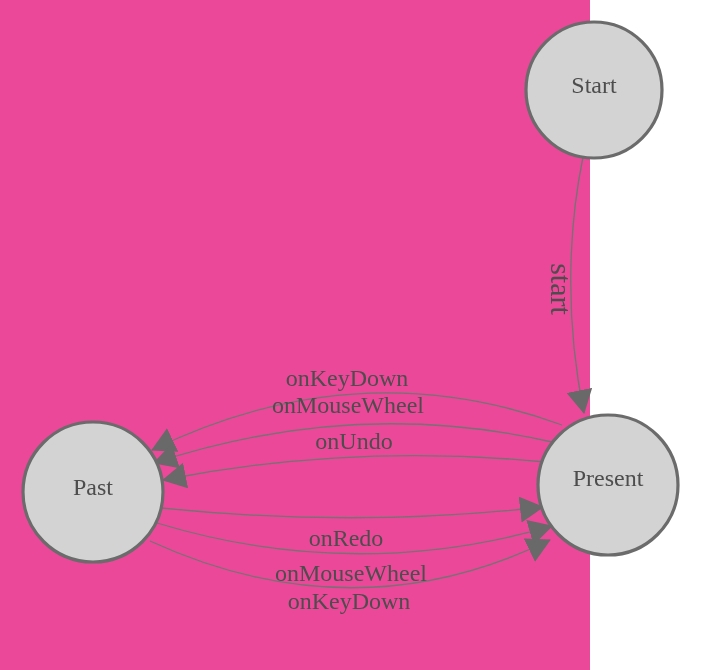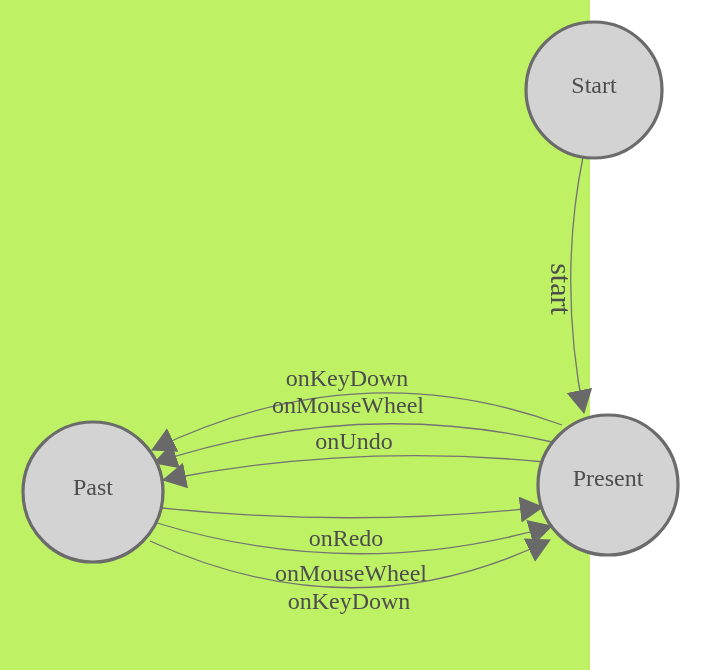--- a/index.html
+++ b/index.html
@@ -8,21 +8,21 @@
     background: #ffffff;
     width: 721px;
     height: 670px;
     overflow: hidden;
     font-family: "Liberation Serif", "DejaVu Serif", serif;
   }
   .canvas {
     position: relative;
     width: 590px;
     height: 670px;
-    background: #bef264;
+    background: #ec4899;
   }
   svg { display: block; }
   .edge-path {
     fill: none;
     stroke: #737373;
     stroke-width: 1.3;
   }
   .node-circle {
     fill: #d3d3d3;
     stroke: #6b6b6b;

